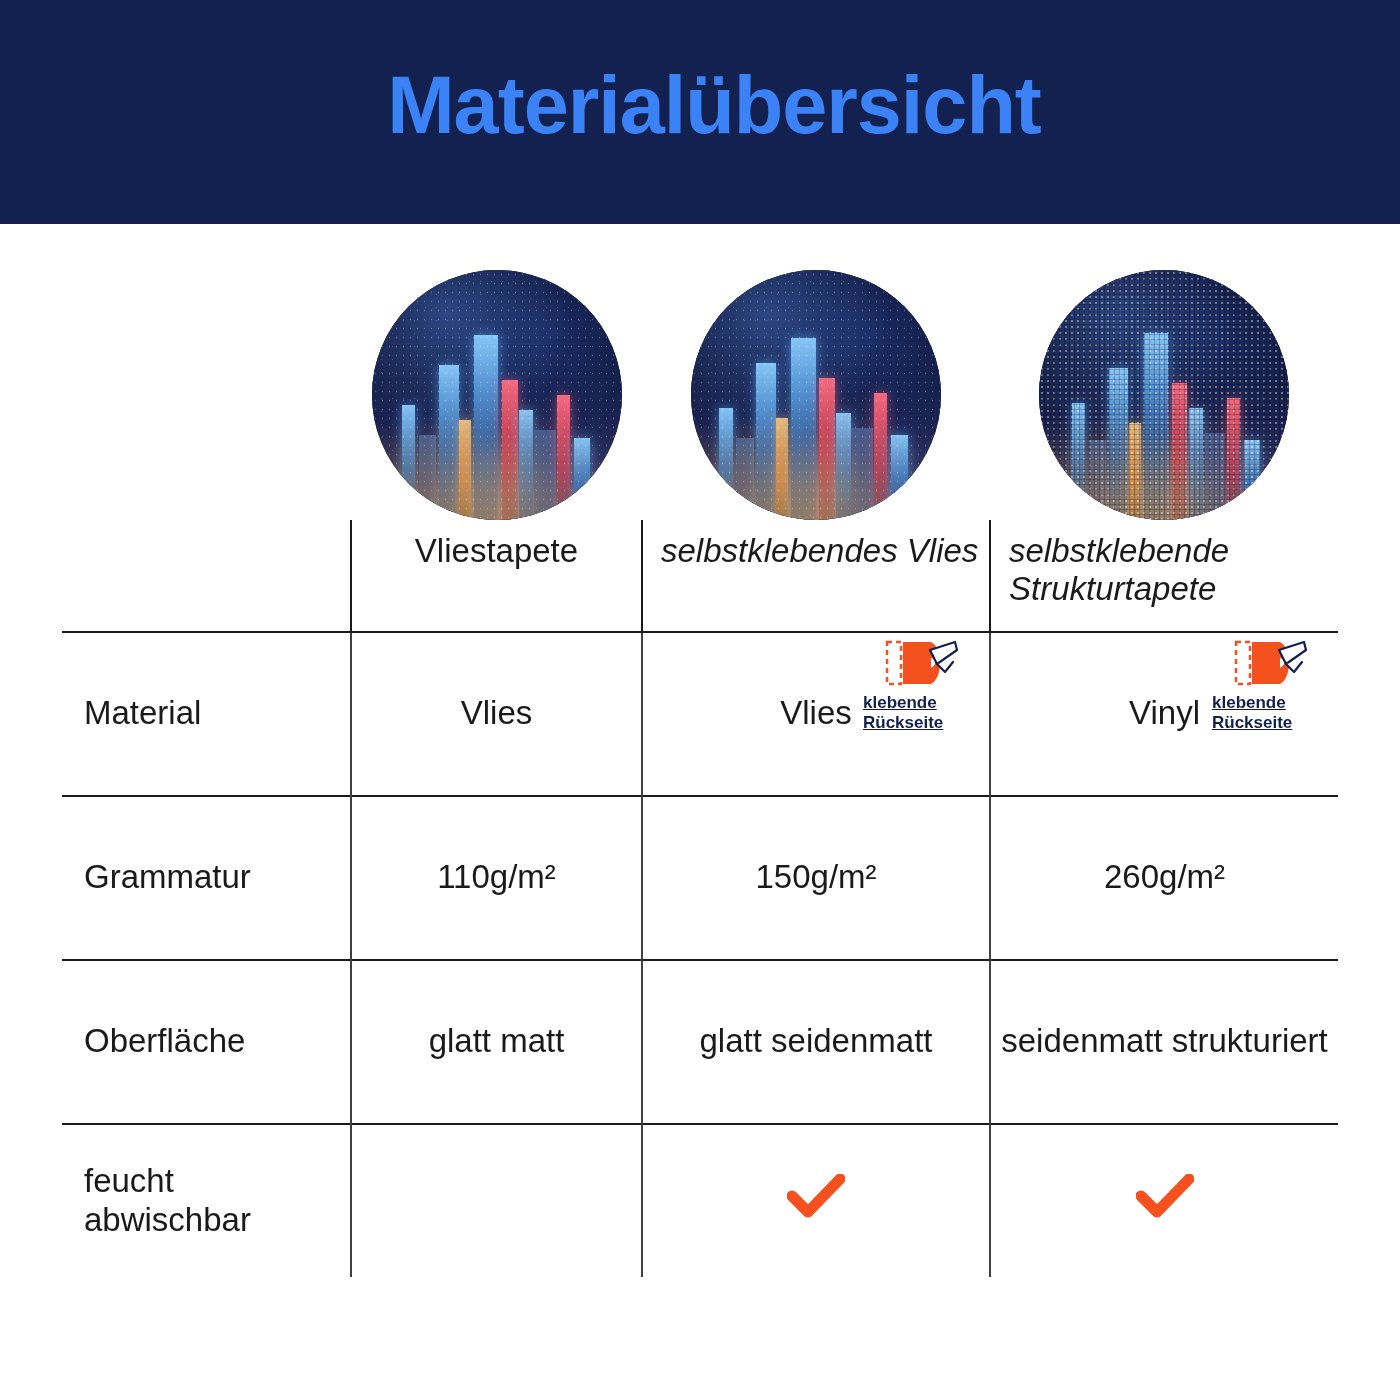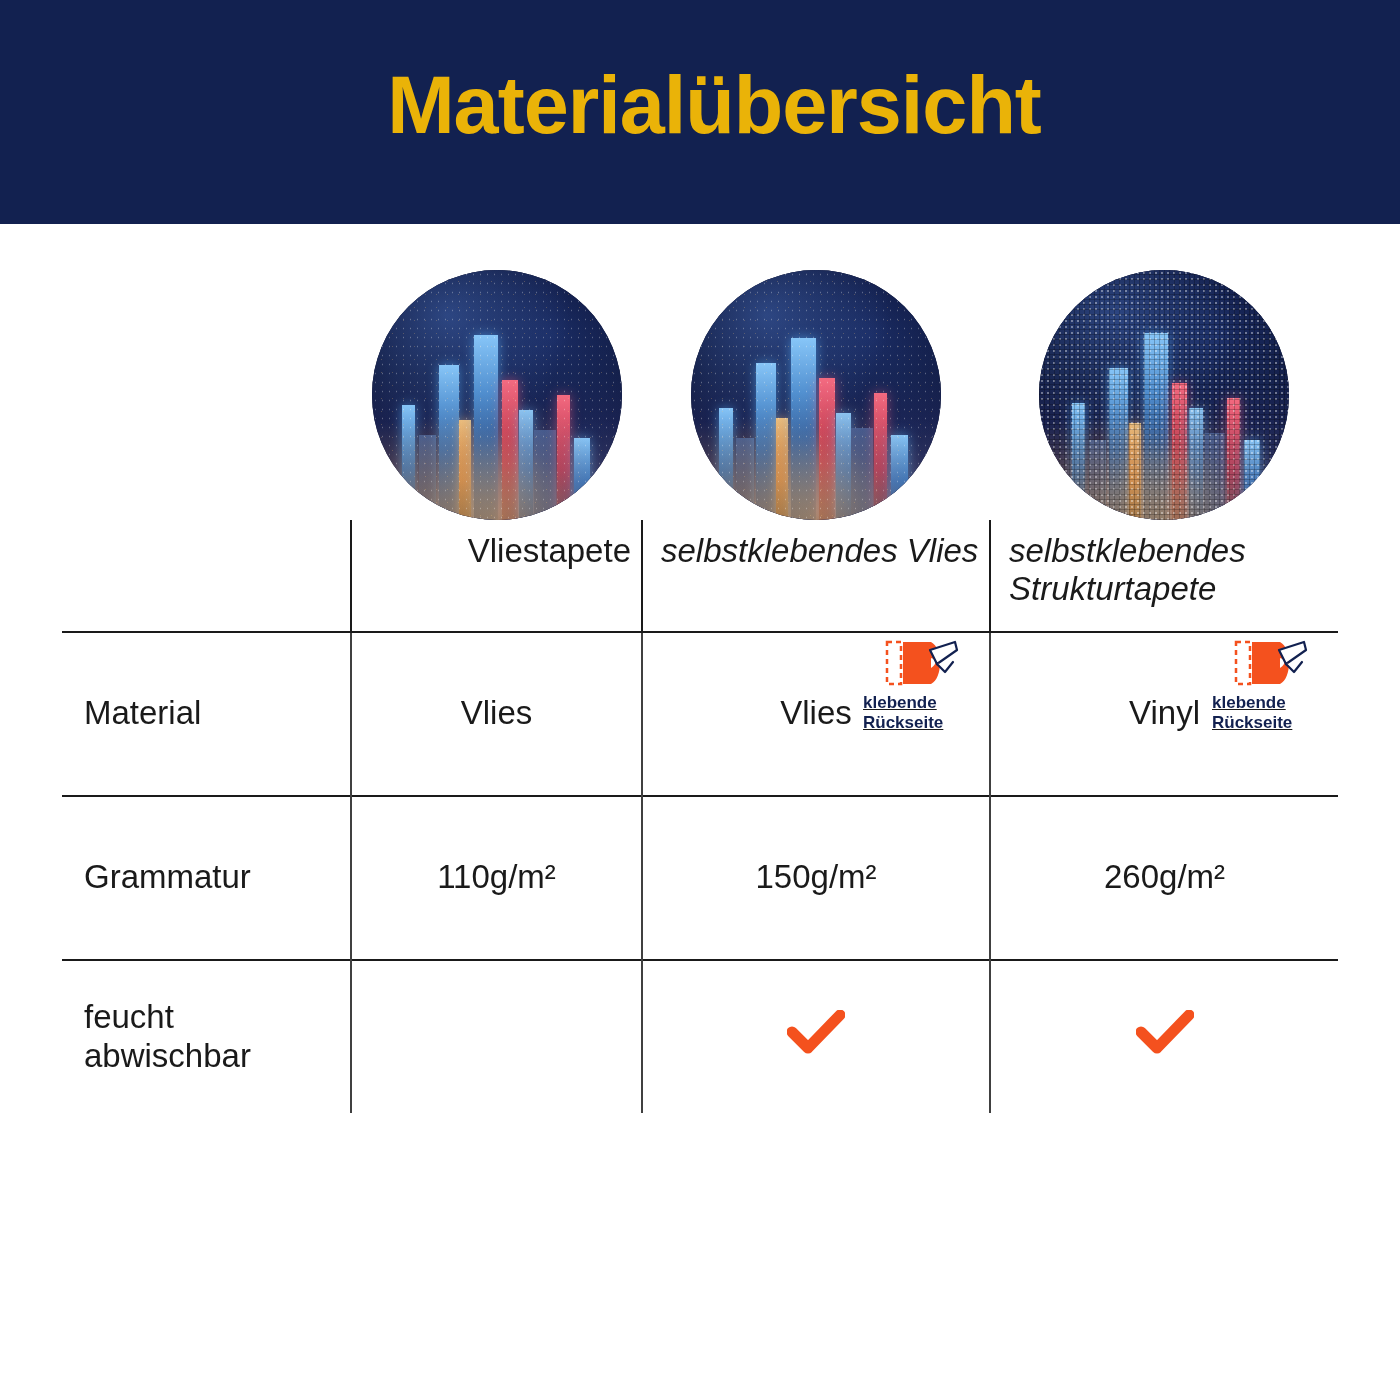--- a/index.html
+++ b/index.html
@@ -19,21 +19,21 @@
   .header {
     width: 1400px;
     height: 224px;
     background: #122150;
     display: flex;
     align-items: center;
     justify-content: center;
     box-sizing: border-box;
   }
   .header-title {
-    color: #eab308;
+    color: #3b82f6;
     font-size: 81px;
     font-weight: bold;
     letter-spacing: -1px;
     line-height: 1;
     padding-bottom: 14px;
     margin-left: 28px;
   }
 
   
   .content {
@@ -132,21 +132,21 @@
       repeating-linear-gradient(0deg, rgba(0,0,0,0.22) 0 1px, rgba(0,0,0,0) 1px 5px),
       repeating-linear-gradient(90deg, rgba(0,0,0,0.22) 0 1px, rgba(0,0,0,0) 1px 5px);
     pointer-events: none;
   }
 
   
   tr.labels td {
     border: none;
     padding: 12px 10px 22px 10px;
     vertical-align: top;
-    text-align: right;
+    text-align: center;
     font-size: 33px;
     line-height: 1.16;
     color: #1a1a1a;
   }
   tr.labels td.vline { border-left: 2px solid #1a1a1a; }
   tr.labels td.pad-left-text { text-align: left; padding-left: 18px; font-style: italic; }
 
   
   tr.data td {
     border-top: 2px solid #1a1a1a;
@@ -285,21 +285,21 @@
 
     <tr class="labels">
       <td></td>
       <td class="vline">
         <span>Vliestapete</span>
       </td>
       <td class="vline pad-left-text">
         <span>selbstklebendes Vlies</span>
       </td>
       <td class="vline pad-left-text">
-        <span>selbstklebendes Strukturtapete</span>
+        <span>selbstklebende Strukturtapete</span>
       </td>
     </tr>
 
     <tr class="data">
       <td class="rowhead">Material</td>
       <td>
         <span class="cellwrap">
           <span class="cell-text">Vlies</span>
         </span>
       </td>
@@ -337,20 +337,26 @@
       </td>
     </tr>
 
     <tr class="data">
       <td class="rowhead">Grammatur</td>
       <td>110g/m²</td>
       <td>150g/m²</td>
       <td>260g/m²</td>
     </tr>
 
+    <tr class="data">
+      <td class="rowhead">Oberfläche</td>
+      <td>glatt matt</td>
+      <td>glatt seidenmatt</td>
+      <td>seidenmatt strukturiert</td>
+    </tr>
 
 
     <tr class="data tall">
       <td class="rowhead">feucht abwischbar</td>
       <td>
         <span class="empty-cell"></span>
       </td>
       <td>
         <svg class="check" viewBox="0 0 58 44">
           <path d="M5 22 L21 38 L53 5" fill="none" stroke="#f4511e" stroke-width="11" stroke-linecap="round" stroke-linejoin="round"></path>

